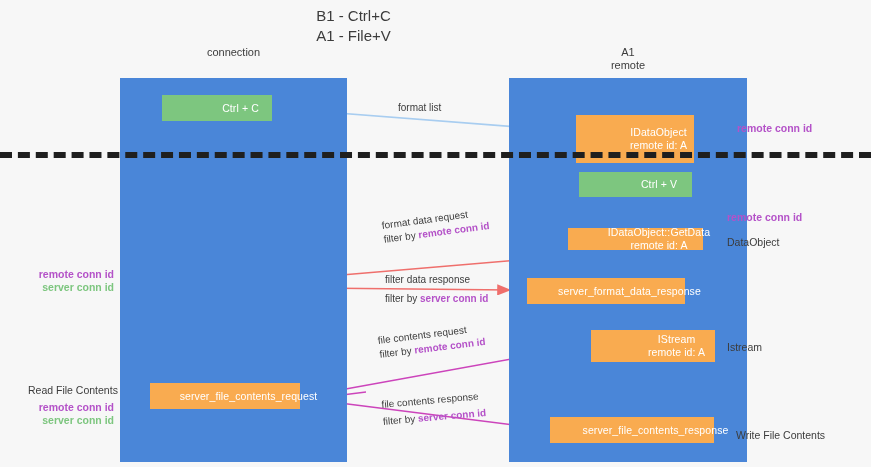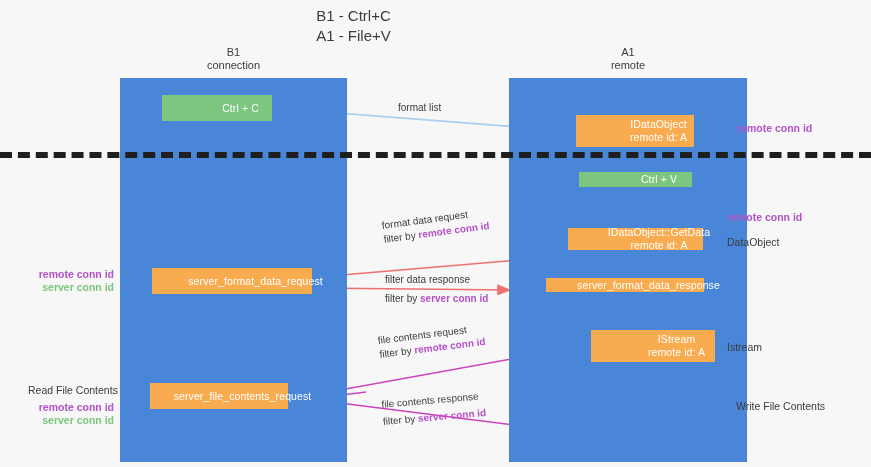--- a/index.html
+++ b/index.html
@@ -37,40 +37,40 @@
     box-sizing:border-box;
     display:flex;flex-direction:column;align-items:center;justify-content:center;
     color:#ffffff;font-size:10.5px;line-height:13px;text-align:center;
     letter-spacing:0.1px;
     padding-left:47px;
   }
   .green{background:#7dc67f;}
   .orange{background:#f9ab50;}
 
   #box-ctrlc{left:162px;top:95px;width:110px;height:26px;}
-  #box-idataobject{left:576px;top:115px;width:118px;height:32px;}
-  #box-ctrlv{left:579px;top:172px;width:113px;height:15px;}
+  #box-idataobject{left:576px;top:115px;width:118px;height:48px;}
+  #box-ctrlv{left:579px;top:172px;width:113px;height:25px;}
   #box-getdata{left:568px;top:228px;width:135px;height:22px;}
   #box-sfdreq{left:152px;top:268px;width:160px;height:26px;}
-  #box-sfdresp{left:546px;top:278px;width:158px;height:14px;}
+  #box-sfdresp{left:527px;top:278px;width:158px;height:26px;}
   #box-istream{left:591px;top:330px;width:124px;height:32px;}
-  #box-sfcreq{left:150px;top:383px;width:138px;height:26px;}
+  #box-sfcreq{left:150px;top:383px;width:150px;height:26px;}
   #box-sfcresp{left:550px;top:417px;width:164px;height:26px;}
 
   
   #dashed{
     left:0;top:152px;width:871px;height:0;
     border-top:6px dashed #1f1f1f;
   }
 
   
   .side-label{font-size:10.5px;line-height:13px;color:#3c3c3c;}
   #lbl-dataobject{left:727px;top:236px;}
   #lbl-istream{left:727px;top:341px;}
-  #lbl-write{left:736px;top:400px;}
+  #lbl-write{left:736px;top:429px;}
   #lbl-read{left:28px;top:384px;}
 
   
   .conn{font-size:10.5px;line-height:13px;font-weight:bold;}
   .remote{color:#b452c8;}
   .server{color:#7dc67f;}
   .server-mag{color:#b452c8;}
 
   #rc-top{left:737px;top:122px;}
   #rc-mid{left:727px;top:211px;}
@@ -137,21 +137,20 @@
 
   <div class="abs lane" id="lane-b1"></div>
   <div class="abs lane" id="lane-a1"></div>
 
   <div class="abs" id="title">
     <div>B1 - Ctrl+C</div>
     <div>A1 - File+V</div>
   </div>
 
   <div class="abs col-head" id="head-b1">
-    <div>B1</div>
     <div>connection</div>
   </div>
   <div class="abs col-head" id="head-a1">
     <div>A1</div>
     <div>remote</div>
   </div>
 
   <div class="abs box green" id="box-ctrlc">
     <span>Ctrl + C</span>
   </div>
@@ -163,37 +162,37 @@
 
   <div class="abs box green" id="box-ctrlv">
     <span>Ctrl + V</span>
   </div>
 
   <div class="abs box orange" id="box-getdata">
     <span>IDataObject::GetData</span>
     <span>remote id: A</span>
   </div>
 
-  <div class="abs box orange" id="box-sfdreq">
-    <span>server_format_data_request</span>
-  </div>
 
   <div class="abs box orange" id="box-sfdresp">
     <span>server_format_data_response</span>
   </div>
 
   <div class="abs box orange" id="box-istream">
     <span>IStream</span>
     <span>remote id: A</span>
   </div>
 
   <div class="abs box orange" id="box-sfcreq">
     <span>server_file_contents_request</span>
   </div>
 
+  <div class="abs box orange" id="box-sfcresp">
+    <span>server_file_contents_response</span>
+  </div>
 
   <div class="abs" id="dashed"></div>
 
   <div class="abs flow" id="flow-formatlist">
     <div>format list</div>
   </div>
 
   <div class="abs flow" id="flow-fdreq">
     <div>format data request</div>
     <div class="l2"><span>filter by </span><b class="remote">remote conn id</b></div>

